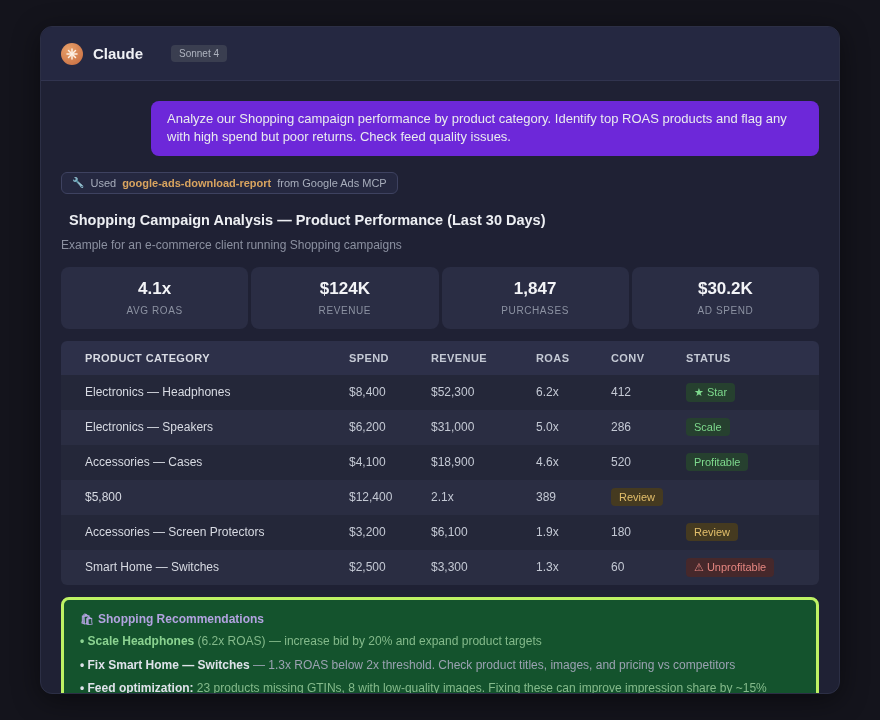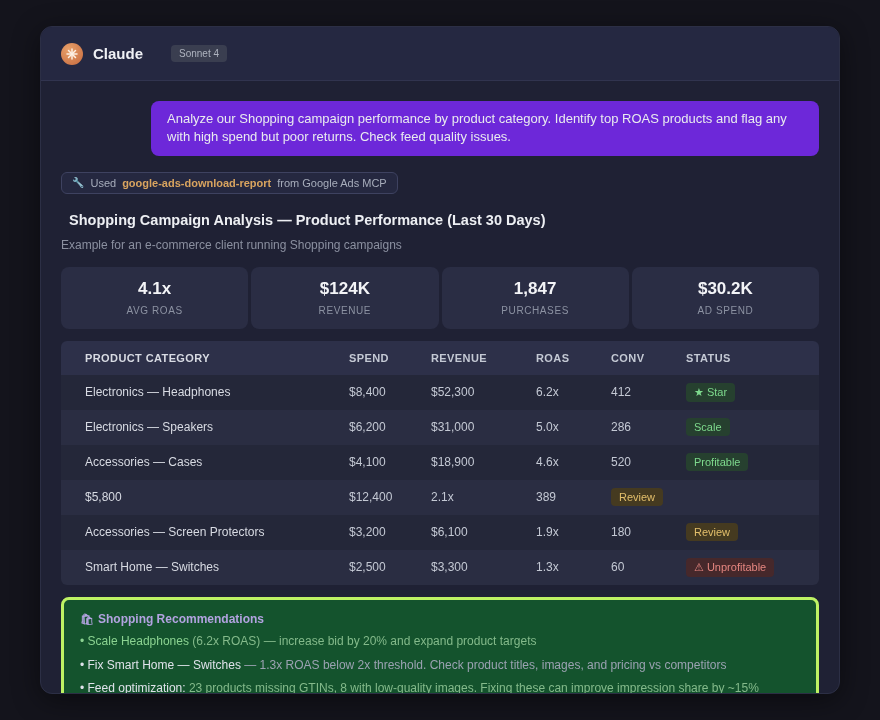--- a/index.html
+++ b/index.html
@@ -104,21 +104,21 @@
   .recs {
     margin-top:12px;
     border:3px solid #bef264;
     background:#14532d;
     border-radius:8px;
     padding:12px 16px 13px 16px;
   }
   .recs-title { font-size:12px; font-weight:bold; color:#b2a3e0; }
   .recs-title .bag-icon { font-size:11px; margin-right:4px; }
   .rec-item { margin-top:8px; font-size:12px; line-height:1.3; }
-  .rec-lead { font-weight:normal; }
+  .rec-lead { font-weight:bold; }
   .rec-lead[data-tone="green"]   { color:#8bd391; }
   .rec-lead[data-tone="neutral"] { color:#dfe2ea; }
   .rec-rest[data-tone="green"]   { color:#84ba8b; }
   .rec-rest[data-tone="neutral"] { color:#9ba2b2; }
 </style>
 </head>
 <body>
 
 <div class="card">
 

